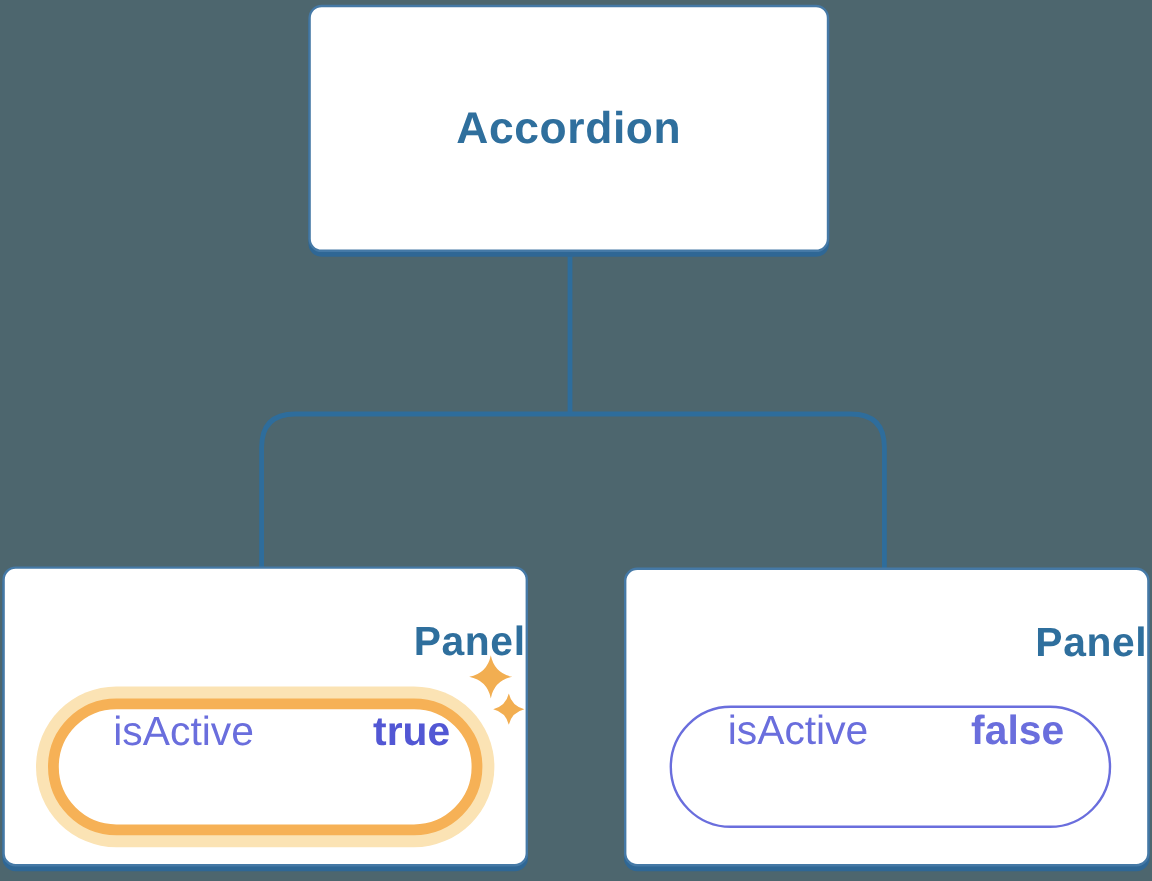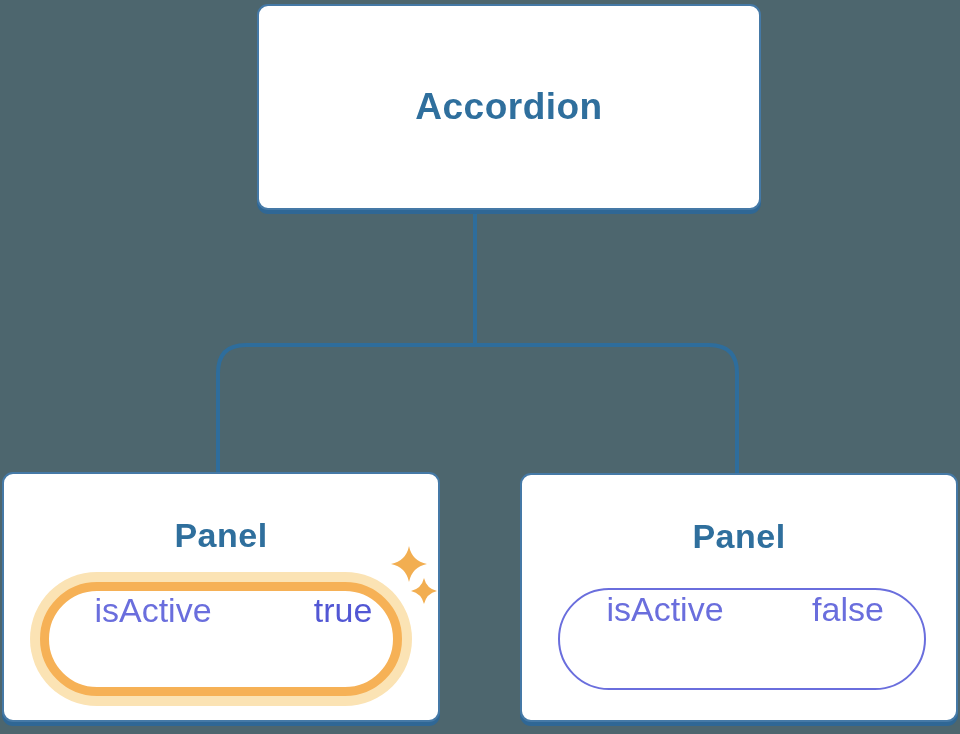--- a/index.html
+++ b/index.html
@@ -36,42 +36,42 @@
   }
   .card {
     position: absolute;
     background: #ffffff;
     border: 2px solid var(--card-border);
     border-radius: 11px;
     box-shadow: 0 4px 0 var(--card-shadow);
   }
   .card-root {
     left: 257px; top: 4px;
-    width: 504px; height: 206px;
+    width: 434px; height: 206px;
     display: flex; align-items: center; justify-content: center;
   }
   .card-root .component-name {
     font-size: 37px;
     font-weight: 600;
     letter-spacing: 0.5px;
     color: var(--heading-text);
   }
   .card-panel-left {
     left: 2px; top: 472px;
     width: 438px; height: 250px;
   }
   .card-panel-right {
     left: 520px; top: 473px;
     width: 438px; height: 249px;
   }
   .panel-title {
     position: absolute;
     top: 42px; left: 0;
     width: 100%;
-    text-align: center;
+    text-align: right;
     font-size: 34px;
     font-weight: 600;
     letter-spacing: 0.5px;
     color: var(--heading-text);
   }
   .pill {
     position: absolute;
     display: flex;
     background: #ffffff;
     align-items: flex-start;
@@ -92,26 +92,26 @@
   .pill-cell {
     display: flex;
     align-items: center;
     justify-content: center;
     font-size: 34px;
     color: var(--state-text);
   }
   .pill-active .cell-name  { width: 208px; }
   .pill-active .cell-value { flex: 1; }
   .pill-inactive .cell-name  { width: 210px; }
-  .pill-inactive .cell-value { flex: 1; }
+  .pill-inactive .cell-value { flex: 1; font-weight: bold; }
   .pill-divider { width: 2px; }
   .pill-active .pill-divider { background: var(--active-border); }
   .pill-inactive .pill-divider { background: var(--state-text); }
   .pill-active .cell-value {
-    font-weight: 400;
+    font-weight: 700;
     color: var(--state-value-active);
     padding-left: 34px;
   }
   .sparkles-svg {
     position: absolute;
     left: 388px; top: 544px;
     width: 52px; height: 64px;
   }
   .sparkles-svg path { fill: var(--sparkle); }
 </style>

